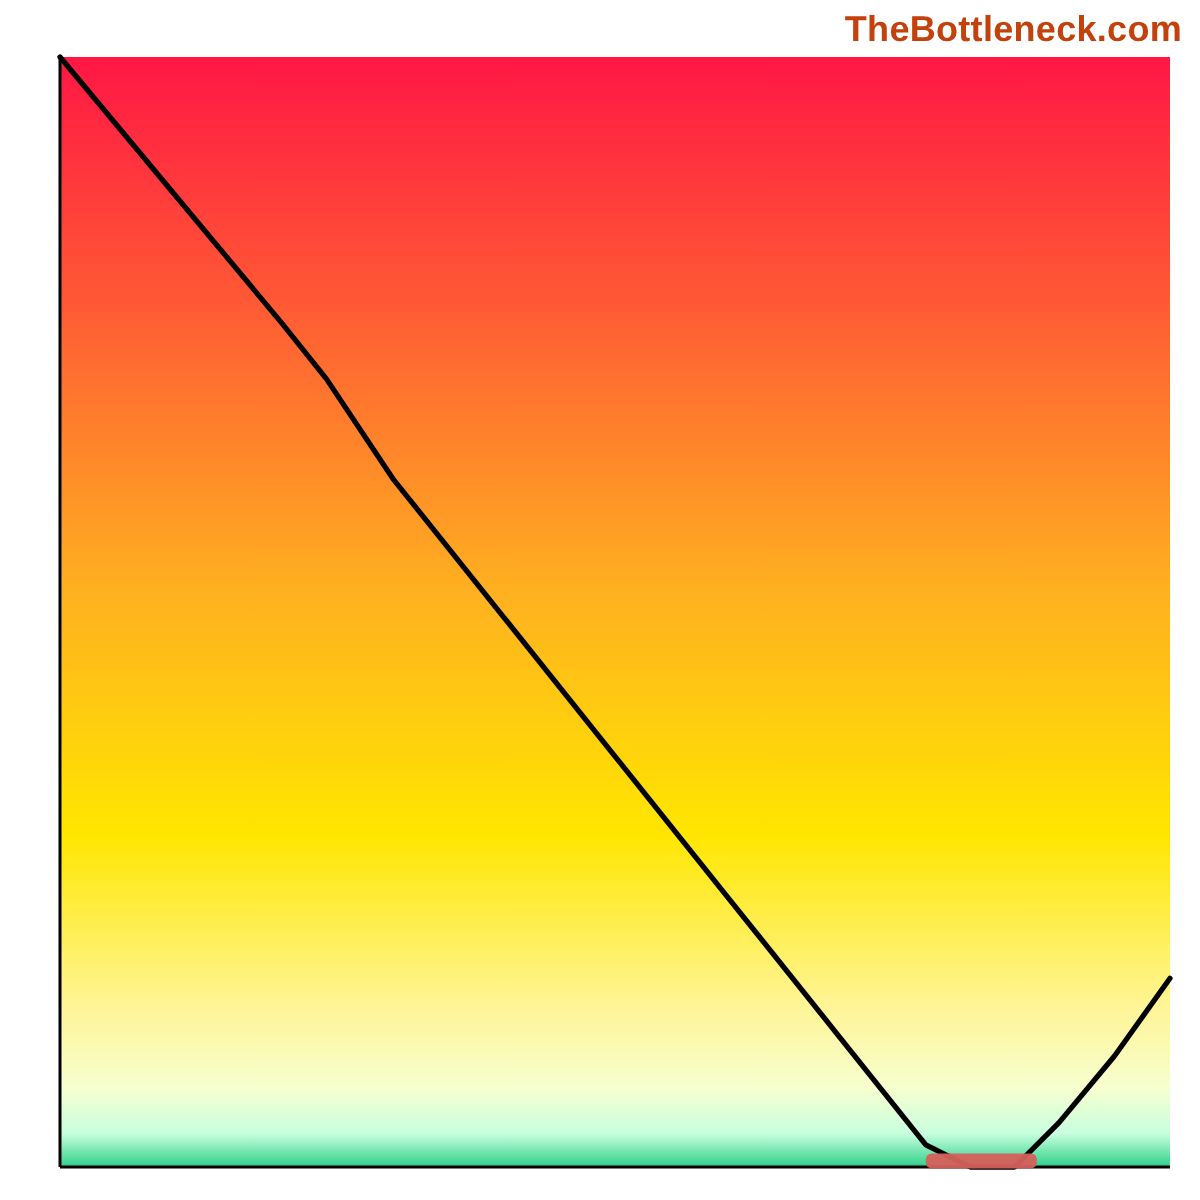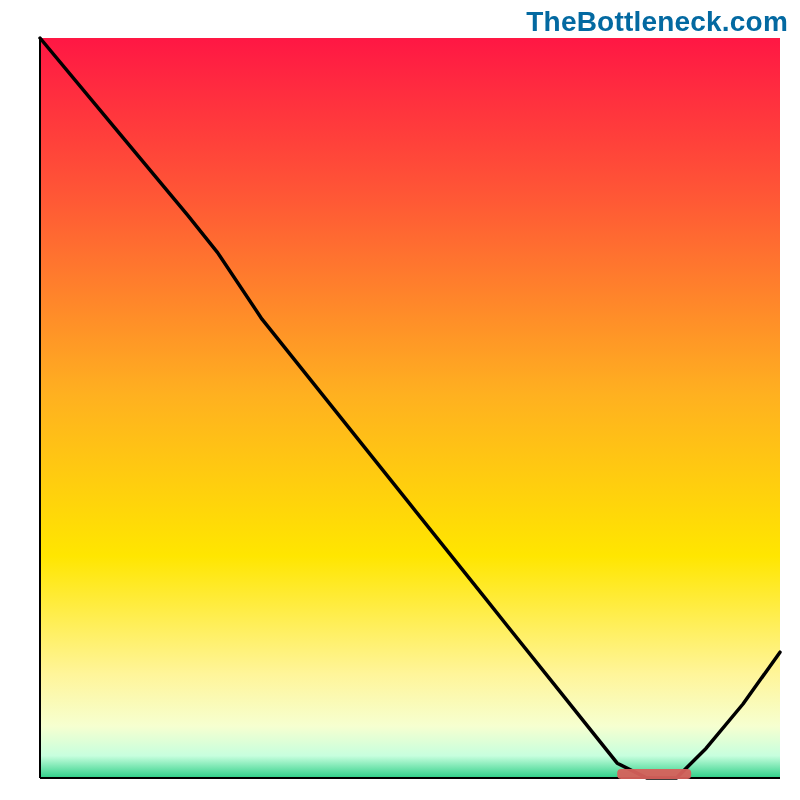--- a/index.html
+++ b/index.html
@@ -12,23 +12,23 @@
   }
   .frame {
     position: relative;
     width: 800px;
     height: 800px;
   }
   .attribution {
     position: absolute;
     top: 6px;
     right: 12px;
-    font-size: 28px;
+    font-size: 24px;
     font-weight: 600;
-    color: #0369a1;
+    color: #c2410c;
     letter-spacing: 0.2px;
   }
   svg.plot {
     position: absolute;
     left: 0;
     top: 0;
   }
 </style>
 </head>
 <body>

